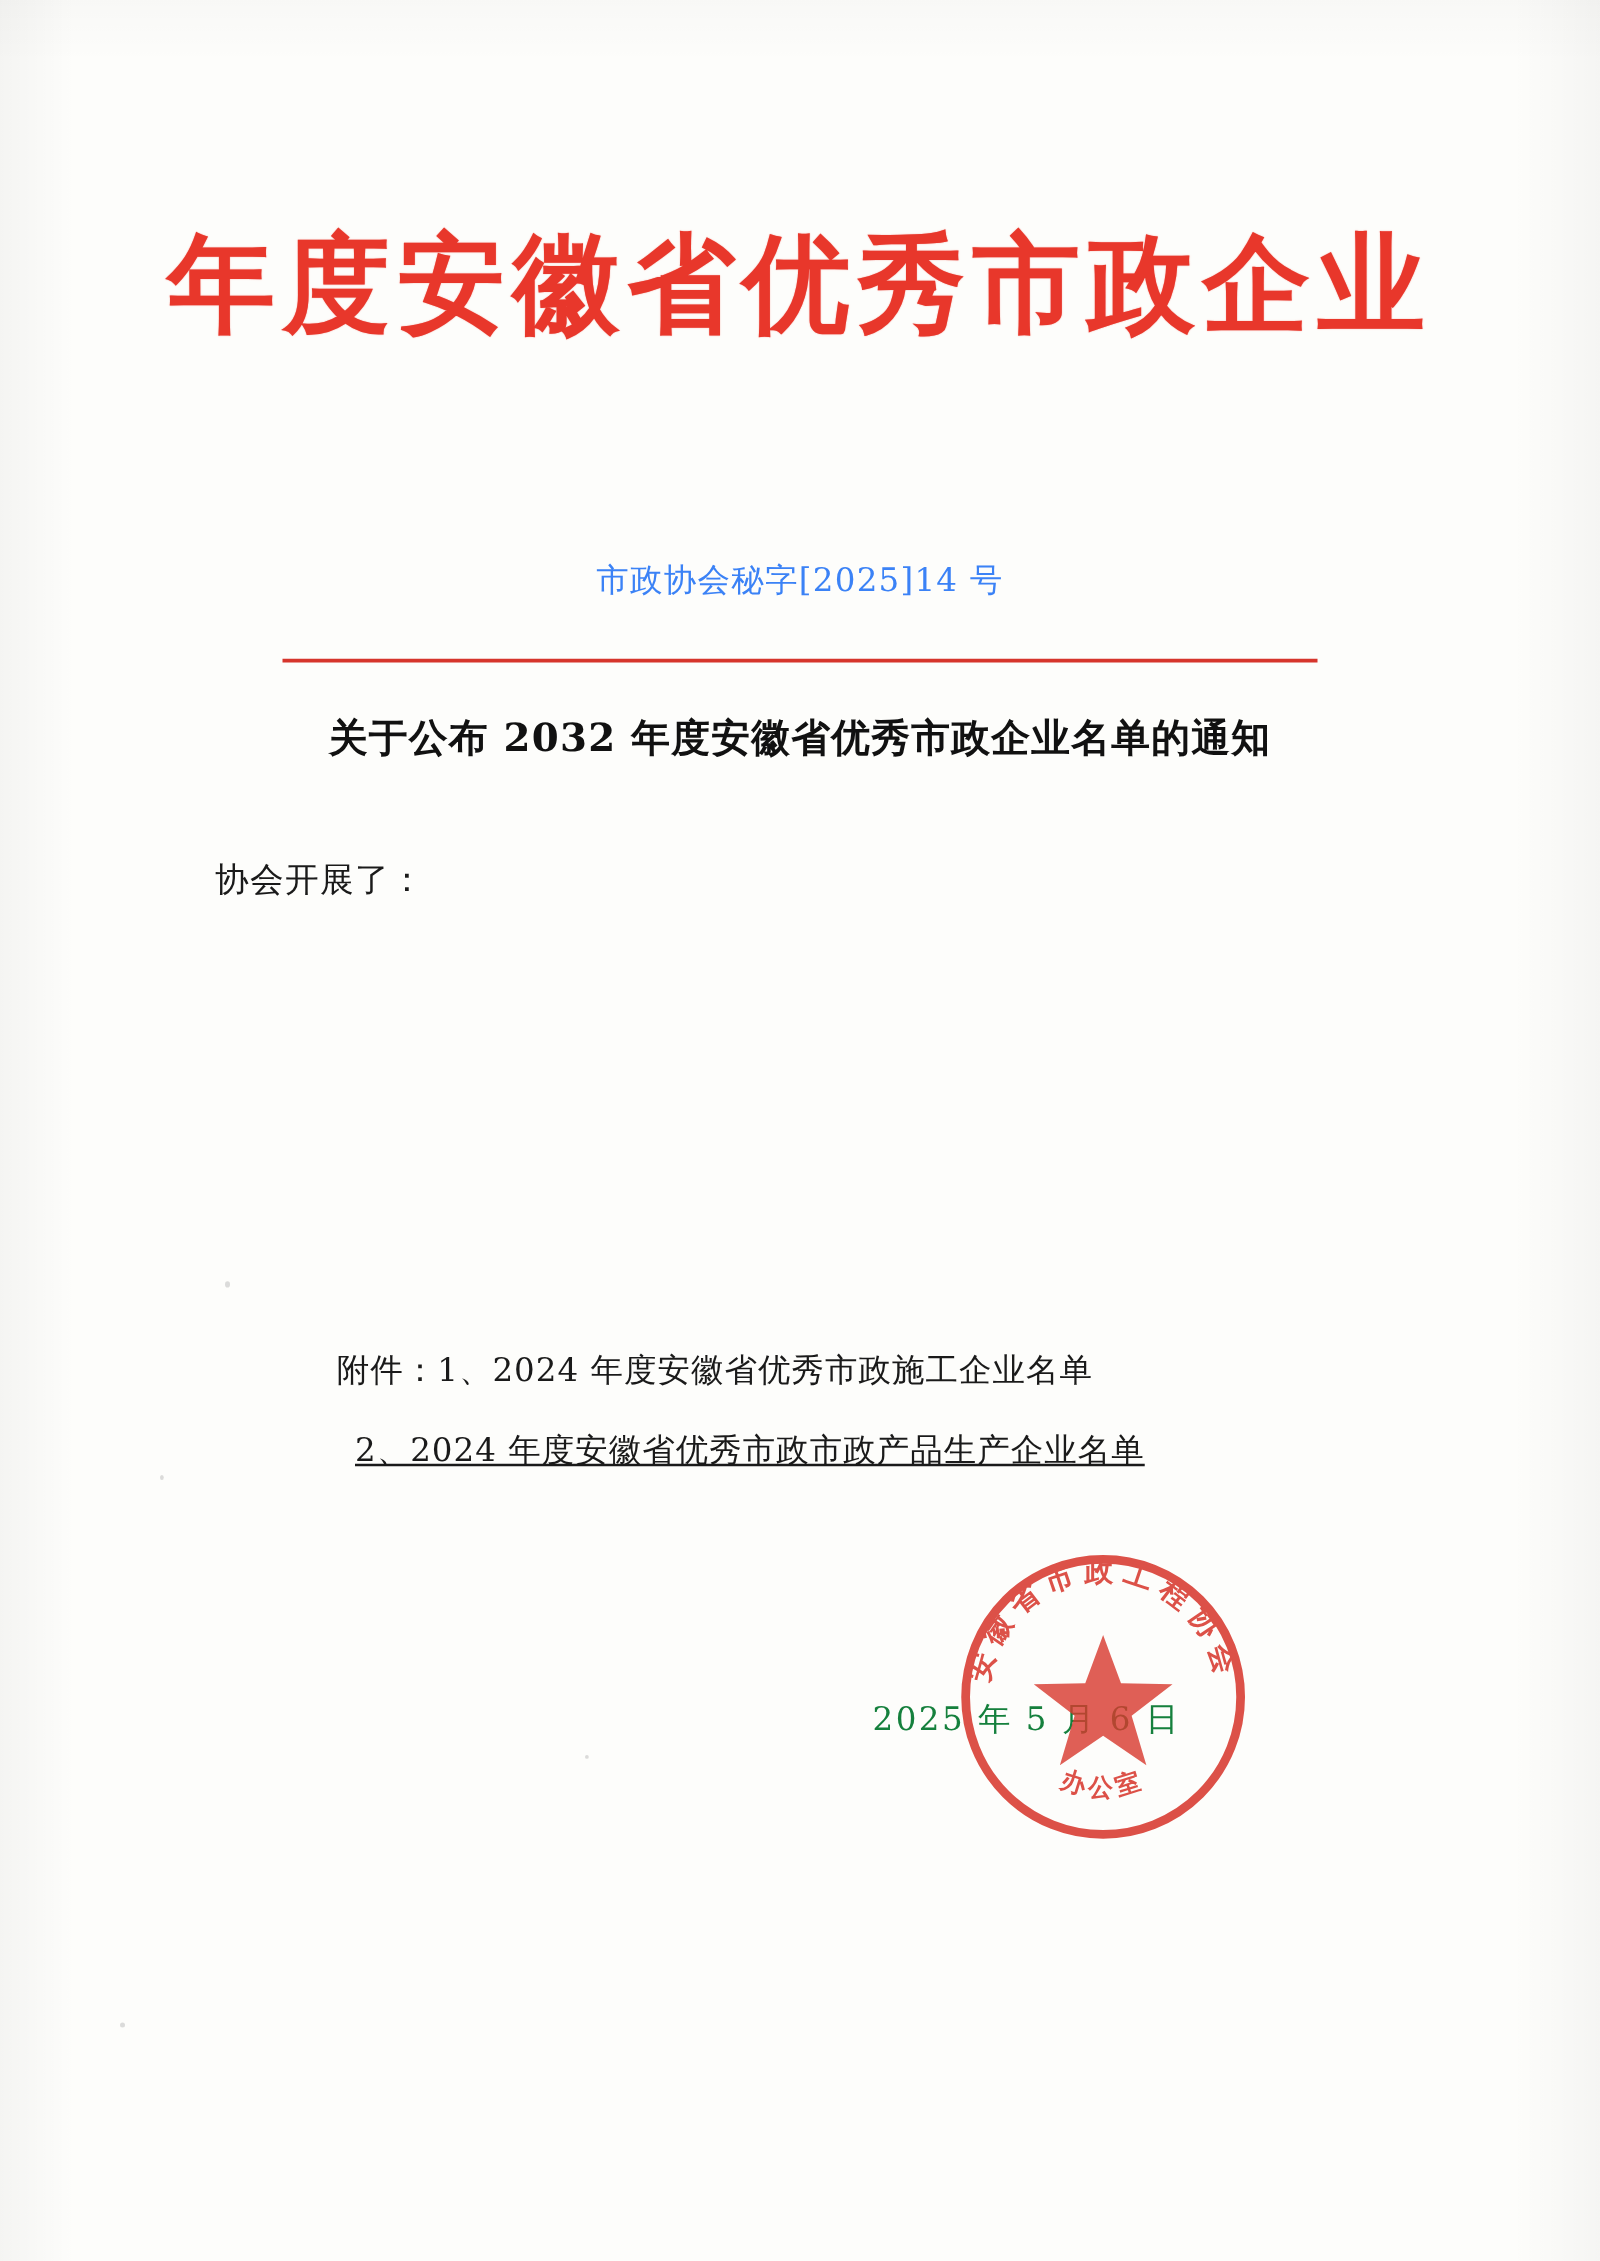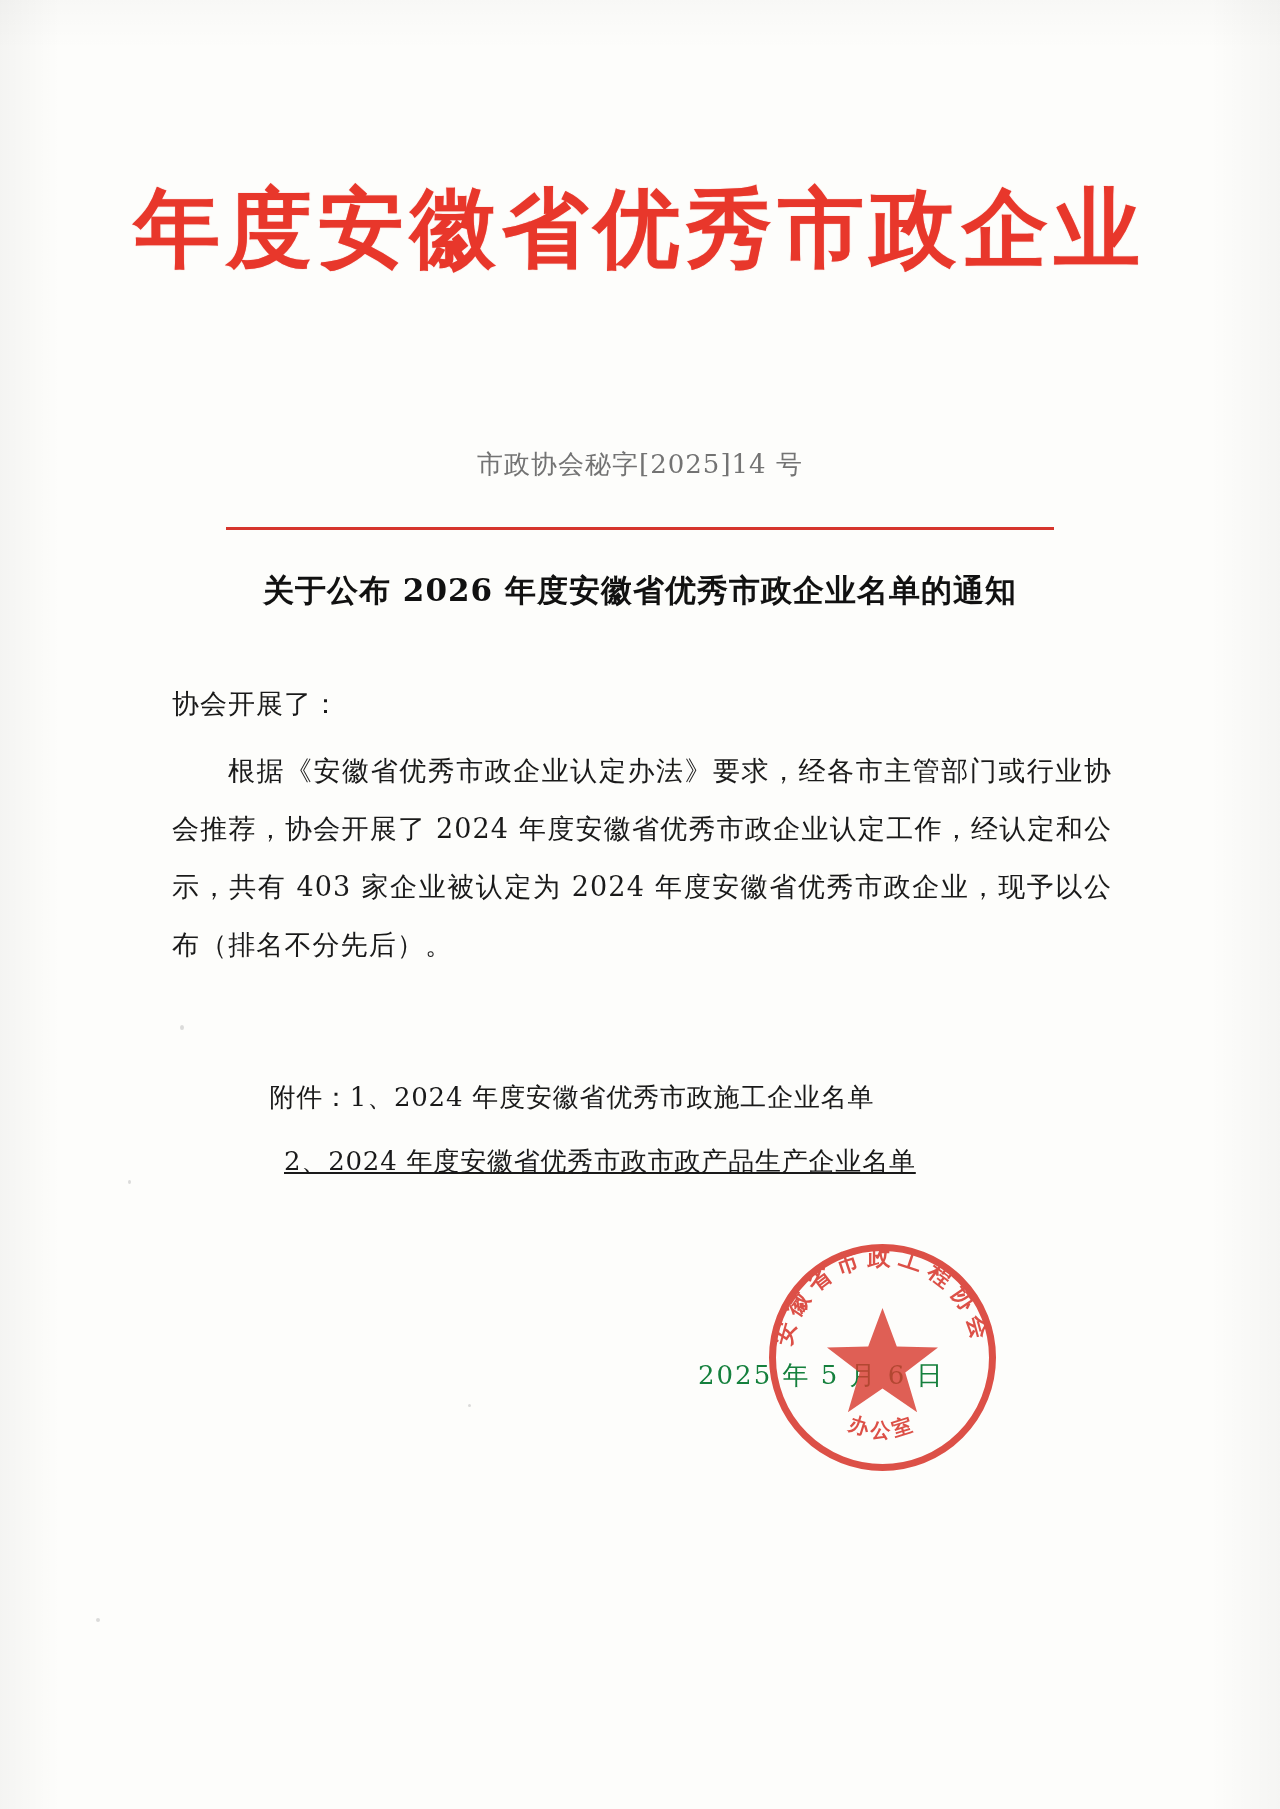--- a/index.html
+++ b/index.html
@@ -52,21 +52,21 @@
   }
 
   .doc-number {
     position: absolute;
     top: 447px;
     left: 0;
     width: 100%;
     text-align: center;
     font-size: 26px;
     letter-spacing: 1px;
-    color: #737373;
+    color: #3b82f6;
   }
 
   .red-rule {
     position: absolute;
     top: 527px;
     left: 226px;
     width: 828px;
     height: 3px;
     background: #d6352c;
   }
@@ -151,25 +151,24 @@
   <div class="paper-shade"></div>
 
   <div class="doc-header">
     <div class="doc-header-title">年度安徽省优秀市政企业</div>
   </div>
 
   <div class="doc-number">市政协会秘字[2025]14 号</div>
 
   <div class="red-rule"></div>
 
-  <div class="doc-title">关于公布 2026 年度安徽省优秀市政企业名单的通知</div>
+  <div class="doc-title">关于公布 2032 年度安徽省优秀市政企业名单的通知</div>
 
   <div class="salutation">协会开展了：</div>
 
-  <div class="body-text">根据《安徽省优秀市政企业认定办法》要求，经各市主管部门或行业协会推荐，协会开展了 2024 年度安徽省优秀市政企业认定工作，经认定和公示，共有 403 家企业被认定为 2024 年度安徽省优秀市政企业，现予以公布（排名不分先后）。</div>
 
   <div class="attachments">
     <div class="att-line-1">附件：1、2024 年度安徽省优秀市政施工企业名单</div>
     <div class="att-line-2">2、2024 年度安徽省优秀市政市政产品生产企业名单</div>
   </div>
 
   <div class="date-line">2025 年 5 月 6 日</div>
 
   <div class="seal">
     <svg width="255" height="255" viewBox="0 0 255 255" xmlns="http://www.w3.org/2000/svg">

